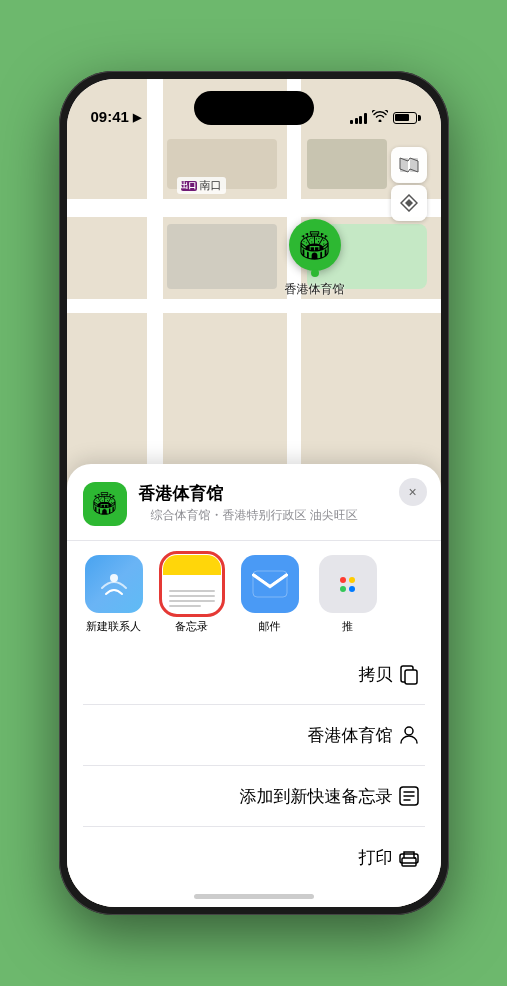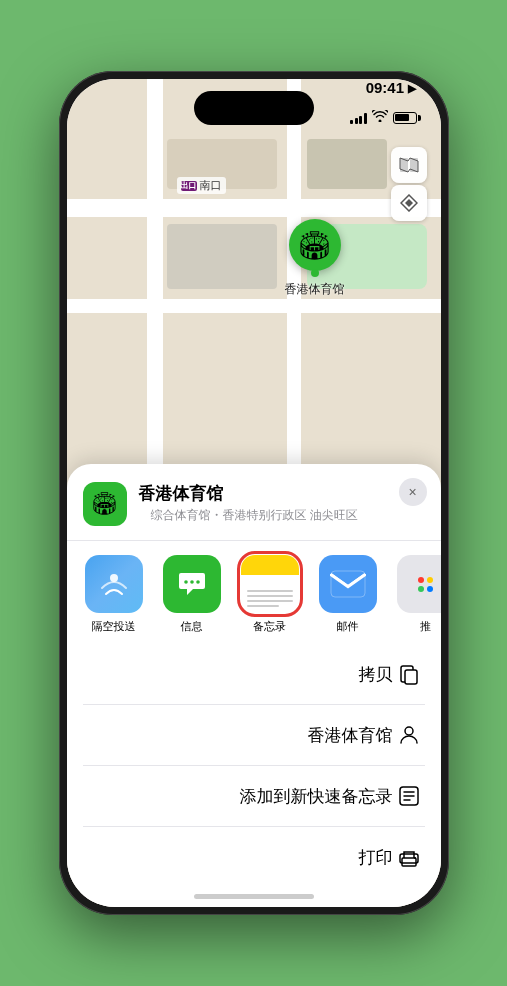--- a/index.html
+++ b/index.html
@@ -46,21 +46,20 @@
       position: absolute;
       top: 0;
       left: 0;
       right: 0;
       height: 54px;
       display: flex;
       align-items: flex-end;
       justify-content: space-between;
       padding: 0 24px 6px;
       z-index: 101;
-      flex-direction: column;
     }
     .status-time {
       font-size: 15px;
       font-weight: 600;
       color: #000;
       padding-bottom: 2px;
     }
     .status-icons {
       display: flex;
       align-items: center;
@@ -557,34 +556,23 @@
       <div class="share-row">
 
         <div class="share-item">
           <div class="share-icon-wrap airdrop">
             <svg width="32" height="32" viewBox="0 0 32 32" fill="none">
               <circle cx="16" cy="10" r="4" fill="white" opacity="0.9"></circle>
               <path d="M8 26 Q16 18 24 26" stroke="white" stroke-width="2" fill="none" stroke-linecap="round"></path>
               <path d="M4 20 Q16 8 28 20" stroke="white" stroke-width="2" fill="none" stroke-linecap="round" opacity="0.7"></path>
             </svg>
           </div>
-          <span class="share-label">隔空投送</span>
-        </div>
-
-        <div class="share-item">
-          <div class="share-icon-wrap messages">
-            <svg width="34" height="34" viewBox="0 0 34 34" fill="none">
-              <path d="M6 6 H28 Q30 6 30 8 V20 Q30 22 28 22 H18 L12 28 L12 22 H6 Q4 22 4 20 V8 Q4 6 6 6Z" fill="white"></path>
-              <circle cx="11" cy="15" r="1.8" fill="#2db832"></circle>
-              <circle cx="17" cy="15" r="1.8" fill="#2db832"></circle>
-              <circle cx="23" cy="15" r="1.8" fill="#2db832"></circle>
-            </svg>
-          </div>
-          <span class="share-label">信息</span>
-        </div>
+          <span class="share-label">新建联系人</span>
+        </div>
+
 
         <div class="share-item">
           <div class="share-icon-wrap notes" style="padding:0; overflow:hidden; border: none; outline: 3px solid #e53935; outline-offset: 1px;">
             <div class="notes-icon-inner">
               <div class="notes-line"></div>
               <div class="notes-line"></div>
               <div class="notes-line"></div>
               <div class="notes-line" style="width:70%;"></div>
             </div>
           </div>

